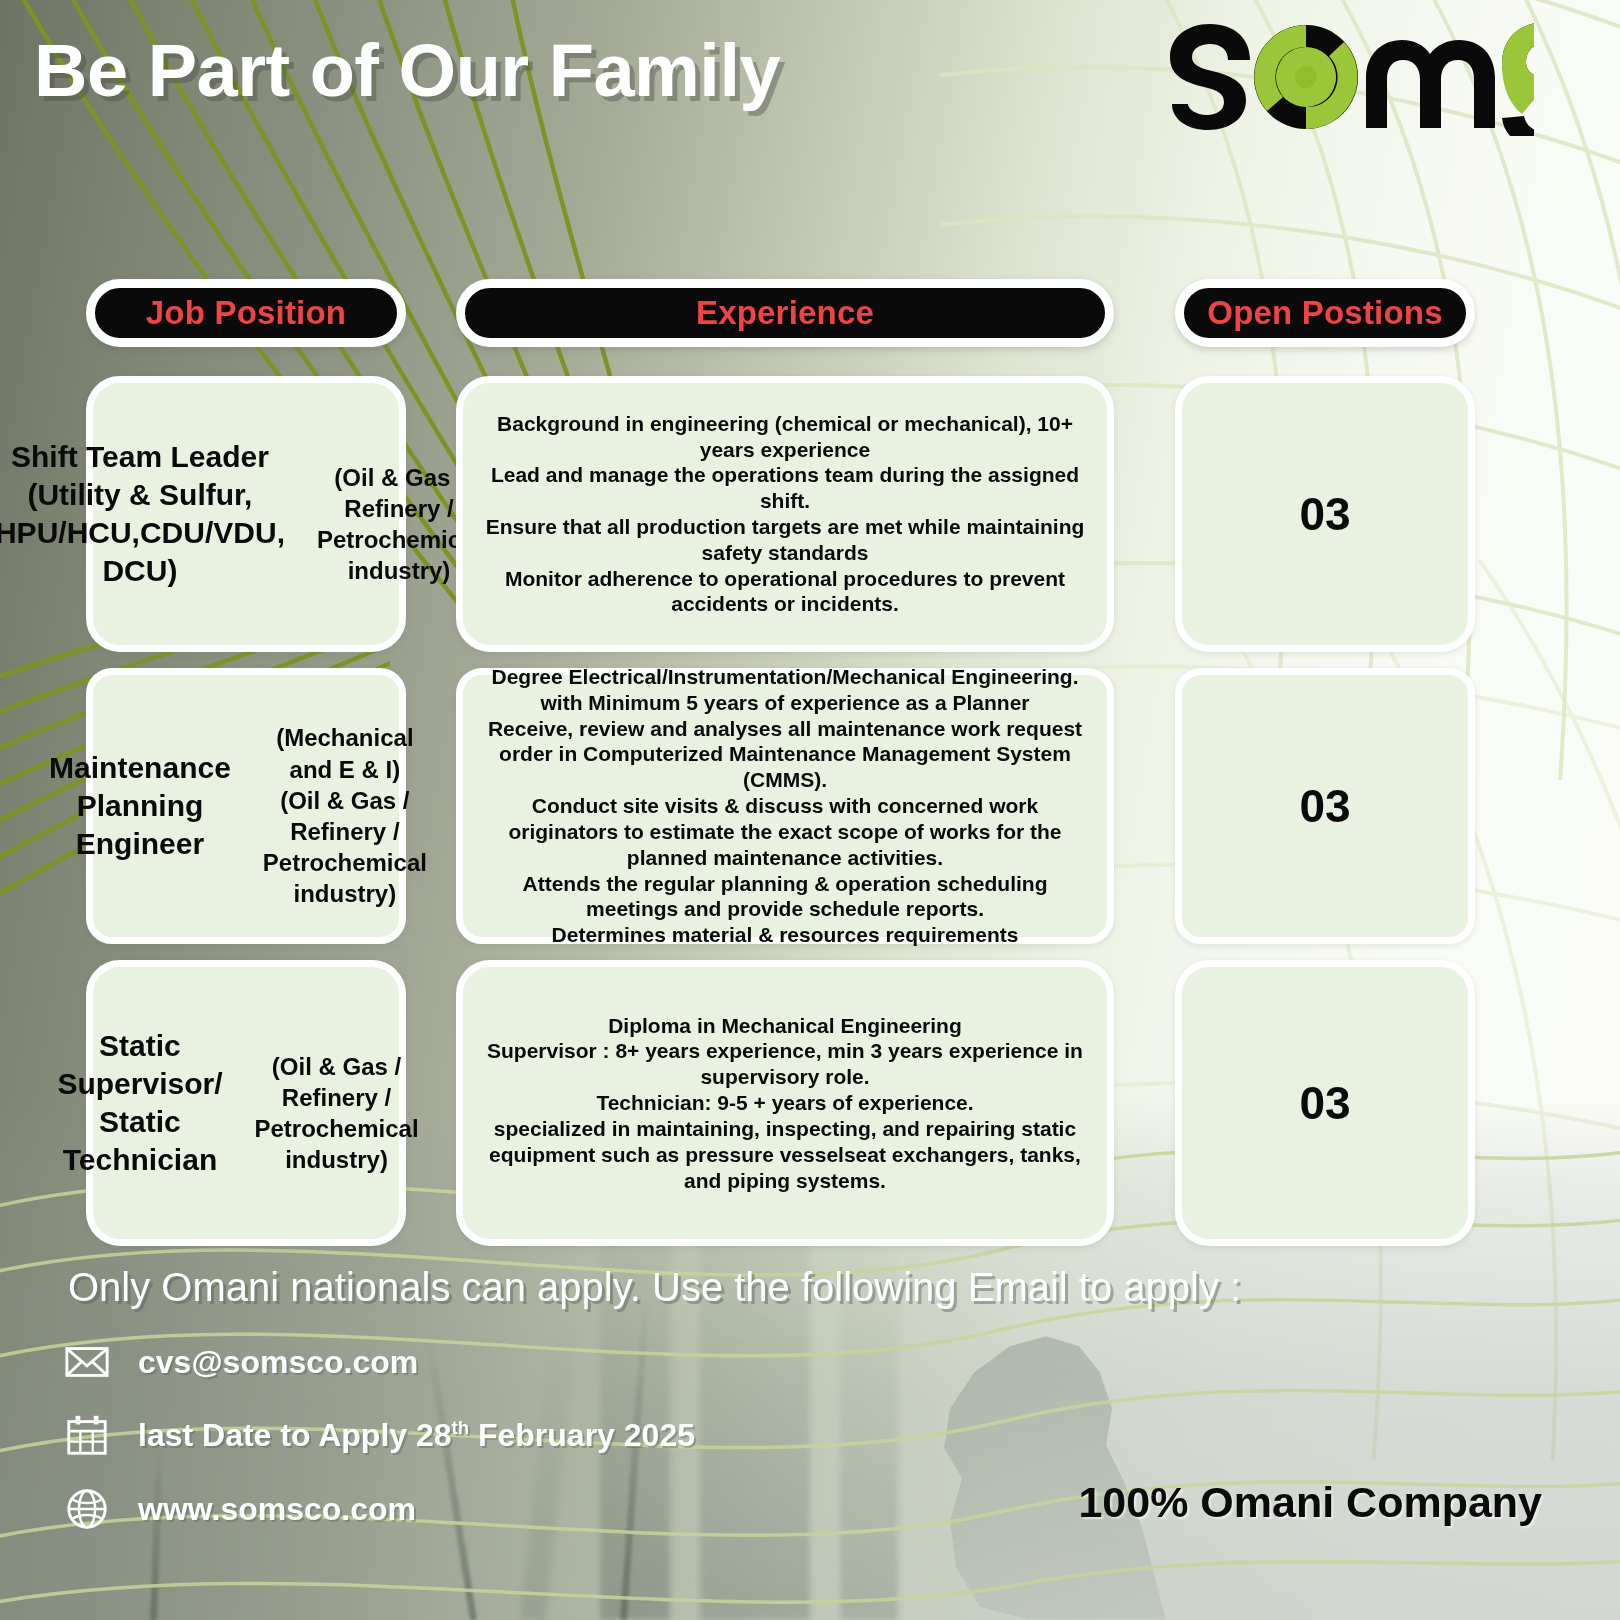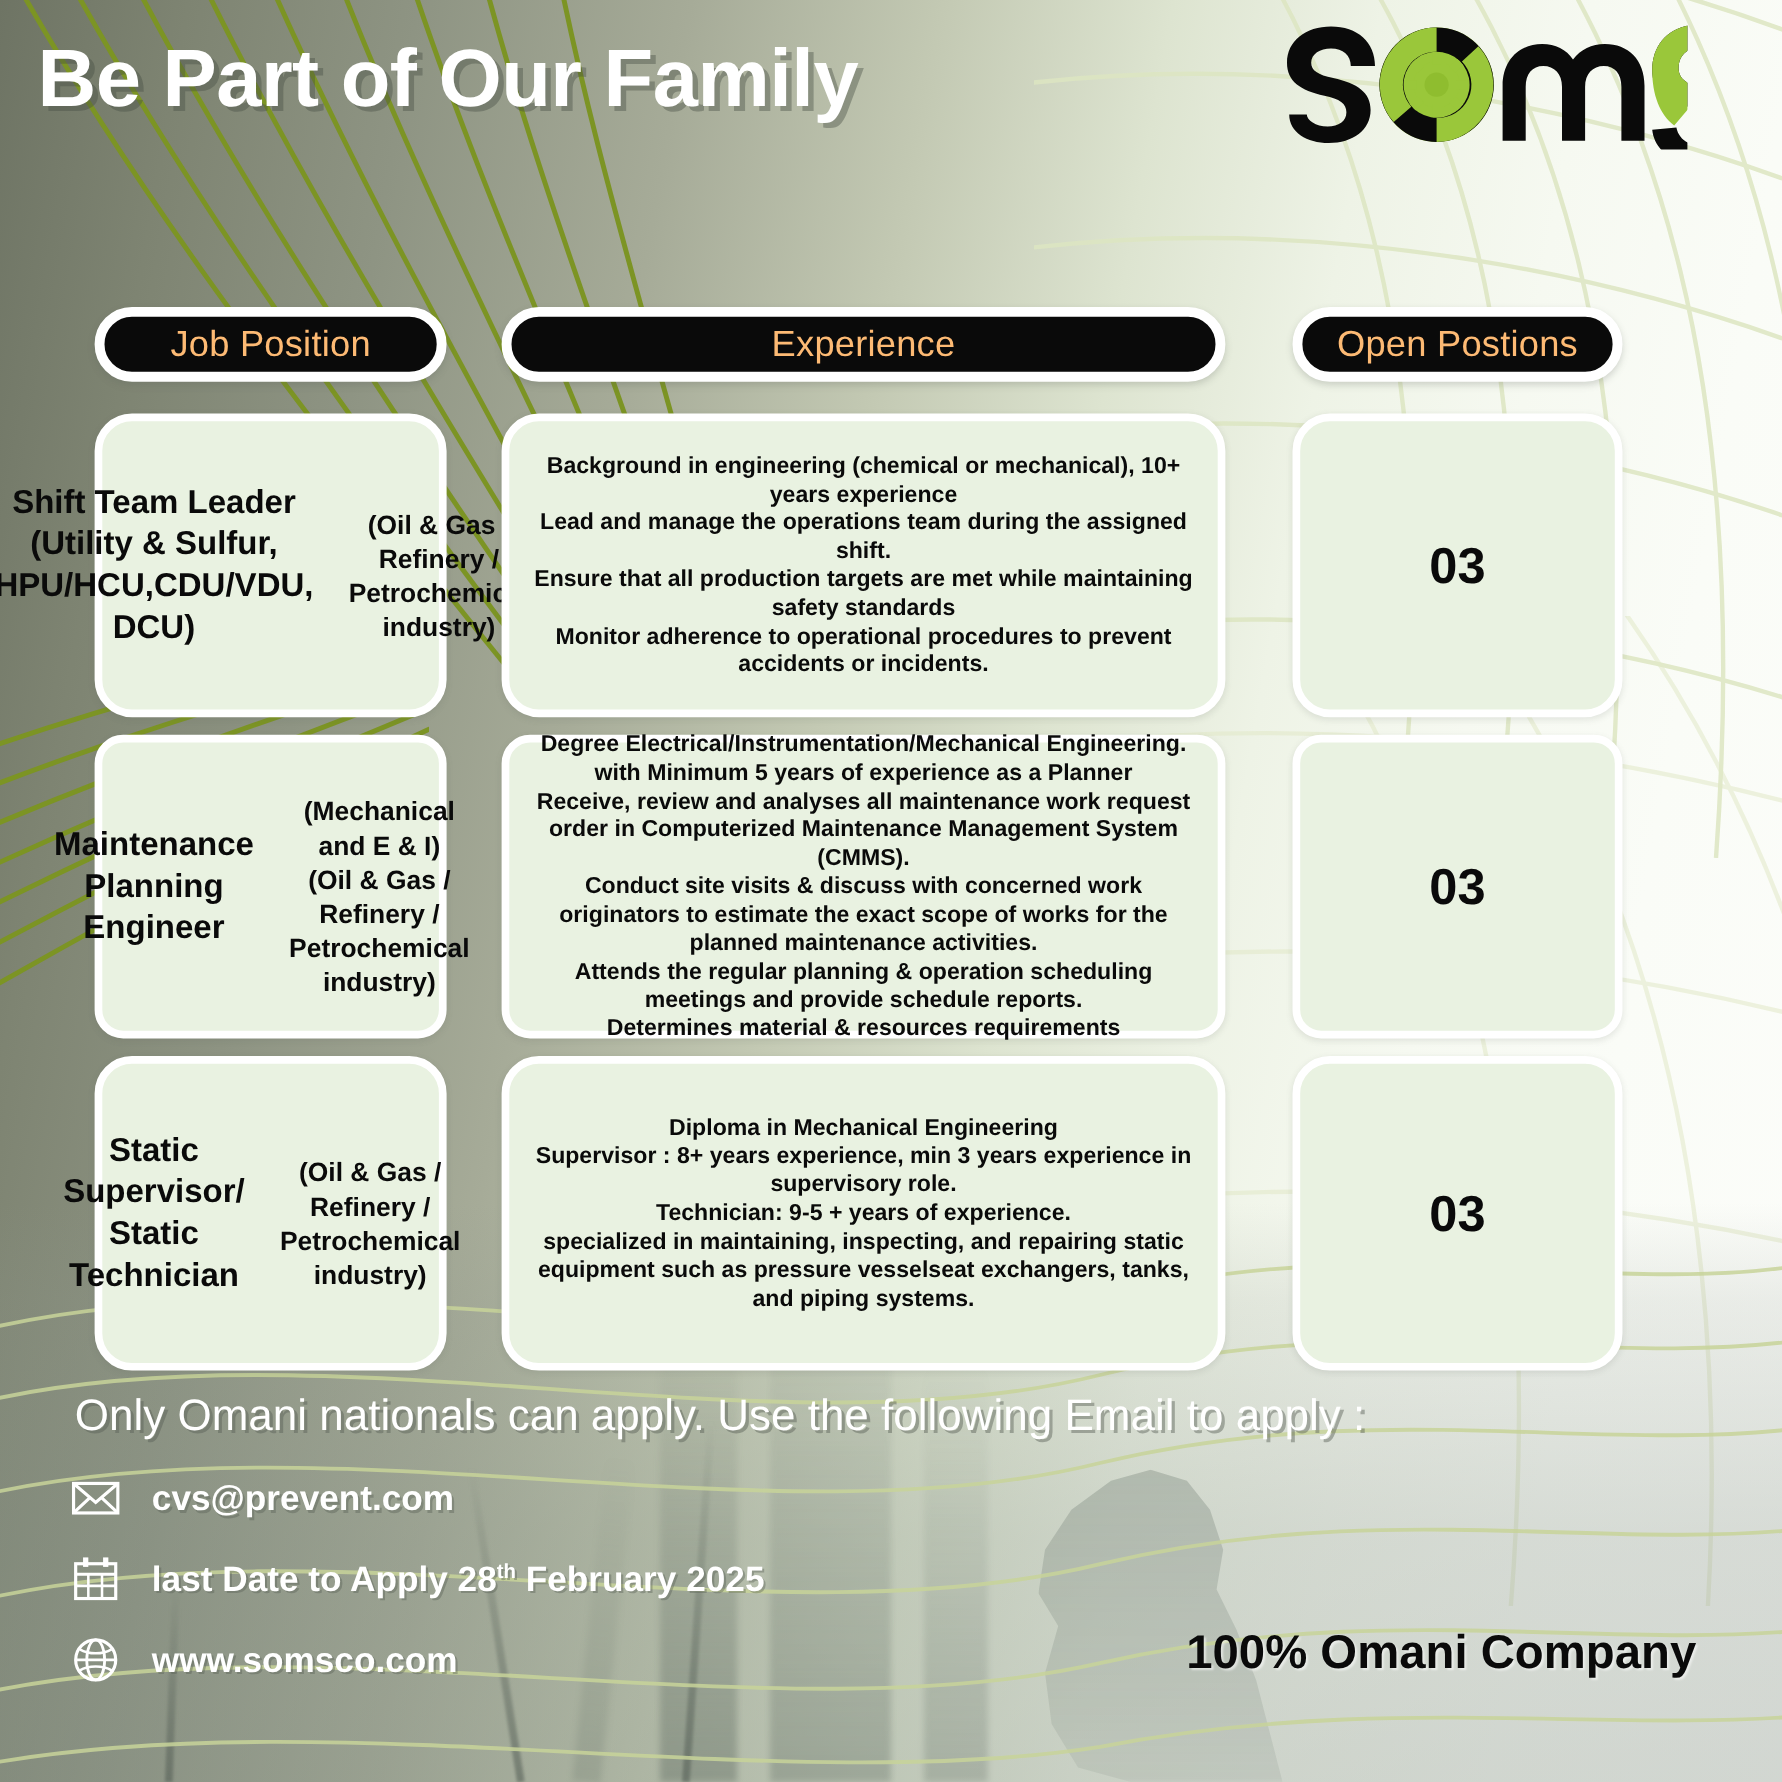--- a/index.html
+++ b/index.html
@@ -110,23 +110,23 @@
     width: 380px;
     height: 120px;
   }
 
   
   .col-head {
     position: absolute;
     background: #0a0a0a;
     border: 9px solid #ffffff;
     border-radius: 48px;
-    color: #fdba74;
+    color: #ef4444;
     font-size: 33px;
-    font-weight: normal;
+    font-weight: bold;
     display: flex;
     align-items: center;
     justify-content: center;
     letter-spacing: .2px;
     box-shadow: 0 3px 7px rgba(90,100,90,0.25);
   }
   #head-job  { left: 86px;  top: 279px; width: 320px; height: 68px; }
   #head-exp  { left: 456px; top: 279px; width: 658px; height: 68px; }
   #head-open { left: 1175px;top: 279px; width: 300px; height: 68px; }
 
@@ -402,21 +402,21 @@
   </div>
 
   <div class="footer-note">Only Omani nationals can apply. Use the following Email to apply :</div>
 
   <div class="contact" id="contact-email">
     <svg class="ic" viewBox="0 0 48 48">
       <rect x="3" y="10" width="42" height="28" fill="none" stroke="#ffffff" stroke-width="3"></rect>
       <path d="M3 10 L24 28 L45 10" fill="none" stroke="#ffffff" stroke-width="3"></path>
       <path d="M3 38 L18 24 M45 38 L30 24" fill="none" stroke="#ffffff" stroke-width="3"></path>
     </svg>
-    <span class="txt">cvs@prevent.com</span>
+    <span class="txt">cvs@somsco.com</span>
   </div>
 
   <div class="contact" id="contact-date">
     <svg class="ic" viewBox="0 0 48 48">
       <rect x="5" y="10" width="38" height="33" fill="none" stroke="#ffffff" stroke-width="3"></rect>
       <line x1="5" y1="20" x2="43" y2="20" stroke="#ffffff" stroke-width="3"></line>
       <line x1="17" y1="20" x2="17" y2="43" stroke="#ffffff" stroke-width="2.4"></line>
       <line x1="30" y1="20" x2="30" y2="43" stroke="#ffffff" stroke-width="2.4"></line>
       <line x1="5" y1="31" x2="43" y2="31" stroke="#ffffff" stroke-width="2.4"></line>
       <rect x="12" y="4" width="5" height="9" fill="#ffffff"></rect>

